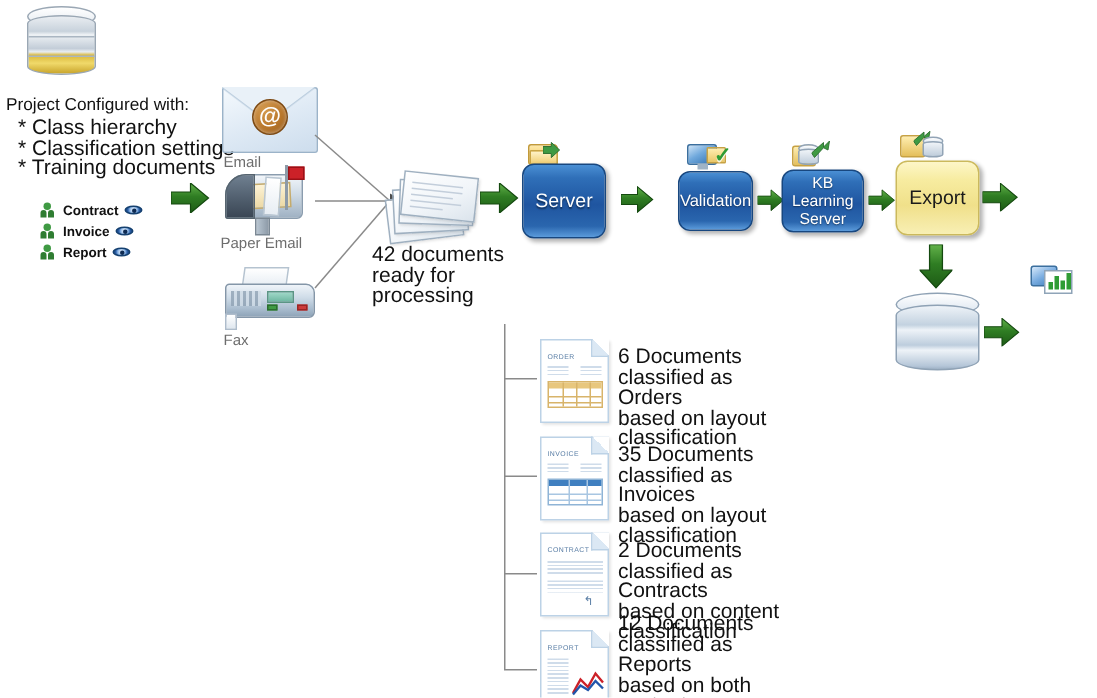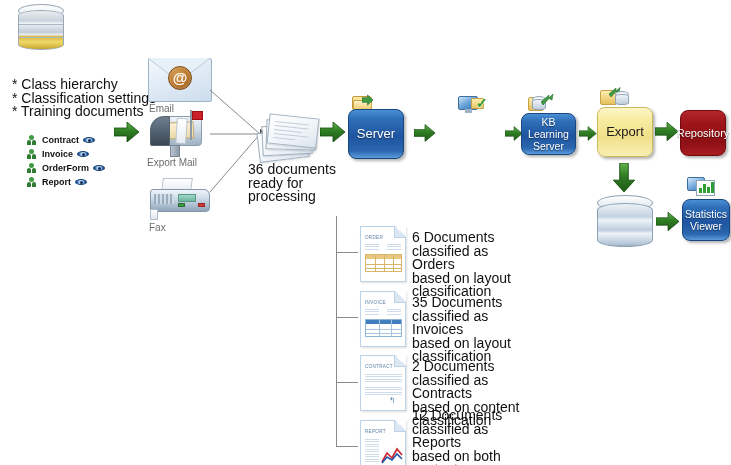--- a/index.html
+++ b/index.html
@@ -257,20 +257,21 @@
 
 <div id="canvas">
 
   <div class="abs cyl-big" style="left:18px; top:4px;">
     <div class="top"></div>
     <div class="body"></div>
     <div class="band" style="top:20px;"></div>
     <div class="band" style="top:33px;"></div>
   </div>
 
+  <div class="abs txt" style="left:4px; top:64px; width:145px; font-size:11.5px;">Project Configured with:</div>
   <div class="abs txt" style="left:12px; top:78px; width:150px;">* Class hierarchy
 * Classification settings
 * Training documents</div>
 
   <div class="abs tree" style="left:14px; top:133px; width:120px;">
     <div class="tree-item">
       <span class="ic-people">
           <i class="h1"></i>
           <i class="h2"></i>
           <i class="h3"></i>
@@ -292,32 +293,20 @@
           <i class="o"></i>
           <i class="p"></i>
         </span>
     </div>
     <div class="tree-item">
       <span class="ic-people">
           <i class="h1"></i>
           <i class="h2"></i>
           <i class="h3"></i>
         </span>
-      <span>OrderForm</span>
-      <span class="ic-eye">
-          <i class="o"></i>
-          <i class="p"></i>
-        </span>
-    </div>
-    <div class="tree-item">
-      <span class="ic-people">
-          <i class="h1"></i>
-          <i class="h2"></i>
-          <i class="h3"></i>
-        </span>
       <span>Report</span>
       <span class="ic-eye">
           <i class="o"></i>
           <i class="p"></i>
         </span>
     </div>
   </div>
 
   <div class="garrow" style="left:114px; top:122px;">
     <svg width="26" height="20" viewBox="0 0 26 20">
@@ -341,21 +330,21 @@
 
   <div class="mbox" style="left:146px; top:108px;">
     <div class="bodyb"></div>
     <div class="letter1"></div>
     <div class="letter2"></div>
     <div class="mouth"></div>
     <div class="flagpole"></div>
     <div class="flag"></div>
     <div class="post"></div>
   </div>
-  <div class="abs icon-label" style="left:147px; top:157px;">Export Mail</div>
+  <div class="abs icon-label" style="left:147px; top:157px;">Paper Email</div>
 
   <div class="fax" style="left:148px; top:178px;">
     <div class="paper"></div>
     <div class="bdy"></div>
     <div class="keys"></div>
     <div class="panel"></div>
     <div class="btn1"></div>
     <div class="btn2"></div>
     <div class="out"></div>
   </div>
@@ -373,21 +362,21 @@
     <div class="sh l2"></div>
     <div class="sh l3"></div>
     <div class="sh l4">
       <div class="ln" style="left:5px; top:6px; width:34px;"></div>
       <div class="ln" style="left:5px; top:10px; width:34px;"></div>
       <div class="ln" style="left:5px; top:14px; width:28px;"></div>
       <div class="ln" style="left:5px; top:18px; width:34px;"></div>
       <div class="ln" style="left:5px; top:22px; width:22px;"></div>
     </div>
   </div>
-  <div class="abs txt" style="left:248px; top:163px; width:110px;">36 documents
+  <div class="abs txt" style="left:248px; top:163px; width:110px;">42 documents
 ready for processing</div>
 
   <div class="garrow" style="left:320px; top:122px;">
     <svg width="26" height="20" viewBox="0 0 26 20">
       <path d="M0 6 H13 V0 L25 10 L13 20 V14 H0 Z" fill="url(#ga1)" stroke="#14490f" stroke-width="0.8"></path>
     </svg>
   </div>
 
   <div class="folder-ic" style="left:352px; top:94px;">
     <div class="back"></div>
@@ -406,20 +395,23 @@
     </svg>
   </div>
 
   <div class="mon-ic" style="left:458px; top:96px;">
     <div class="scr"></div>
     <div class="stand"></div>
     <div style="position:absolute; left:13px; top:2px; width:13px; height:11px;
                 background:linear-gradient(180deg,#ffeeb0,#e9c769); border:1px solid #c7a244; border-radius:1px;"></div>
     <div class="chk" style="left:18px; top:0px;">✓</div>
   </div>
+  <div class="pbox blue" style="left:452px; top:114px; width:50px; height:40px; font-size:11px;">
+    <span>Validation</span>
+  </div>
 
   <div class="garrow" style="left:505px; top:126px;">
     <svg width="18" height="15" viewBox="0 0 26 20">
       <path d="M0 6 H13 V0 L25 10 L13 20 V14 H0 Z" fill="url(#ga1)" stroke="#14490f" stroke-width="0.8"></path>
     </svg>
   </div>
 
   <div class="abs" style="left:528px; top:94px; width:26px; height:20px;">
     <div style="position:absolute; left:0; top:3px; width:16px; height:14px;
                 background:linear-gradient(180deg,#ffeeb0,#e4bf5c); border:1px solid #c7a244; border-radius:2px;"></div>
@@ -456,23 +448,20 @@
   <div class="pbox yellow" style="left:597px; top:107px; width:56px; height:50px;">
     <span>Export</span>
   </div>
 
   <div class="garrow" style="left:655px; top:122px;">
     <svg width="24" height="19" viewBox="0 0 26 20">
       <path d="M0 6 H13 V0 L25 10 L13 20 V14 H0 Z" fill="url(#ga1)" stroke="#14490f" stroke-width="0.8"></path>
     </svg>
   </div>
 
-  <div class="pbox red" style="left:680px; top:110px; width:46px; height:46px; font-size:11px;">
-    <span>Repository</span>
-  </div>
 
   <div class="garrow" style="left:613px; top:163px;">
     <svg width="22" height="30" viewBox="0 0 20 28">
       <path d="M6 0 H14 V16 H20 L10 27 L0 16 H6 Z" fill="url(#ga1)" stroke="#14490f" stroke-width="0.8"></path>
     </svg>
   </div>
 
   <div class="abs cyl-db" style="left:597px; top:195px;">
     <div class="top"></div>
     <div class="body"></div>
@@ -485,24 +474,20 @@
   </div>
 
   <div class="chart-ic" style="left:687px; top:177px;">
     <div class="scr2"></div>
     <div class="pap">
       <div class="bar" style="left:2px; width:3px; height:5px;"></div>
       <div class="bar" style="left:6px; width:3px; height:9px;"></div>
       <div class="bar" style="left:10px; width:3px; height:6px;"></div>
       <div class="bar" style="left:14px; width:3px; height:11px;"></div>
     </div>
-  </div>
-  <div class="pbox blue" style="left:682px; top:199px; width:48px; height:42px; font-size:10.5px; line-height:12px; white-space:pre-line;">
-    <span>Statistics
-Viewer</span>
   </div>
 
   <div class="line vline" style="left:336px; top:216px; height:230px;"></div>
   <div class="line hline" style="left:336px; top:252px; width:22px;"></div>
   <div class="line hline" style="left:336px; top:317px; width:22px;"></div>
   <div class="line hline" style="left:336px; top:382px; width:22px;"></div>
   <div class="line hline" style="left:336px; top:446px; width:22px;"></div>
 
   <div class="doc" style="left:360px; top:226px;">
     <div class="corner"></div>

